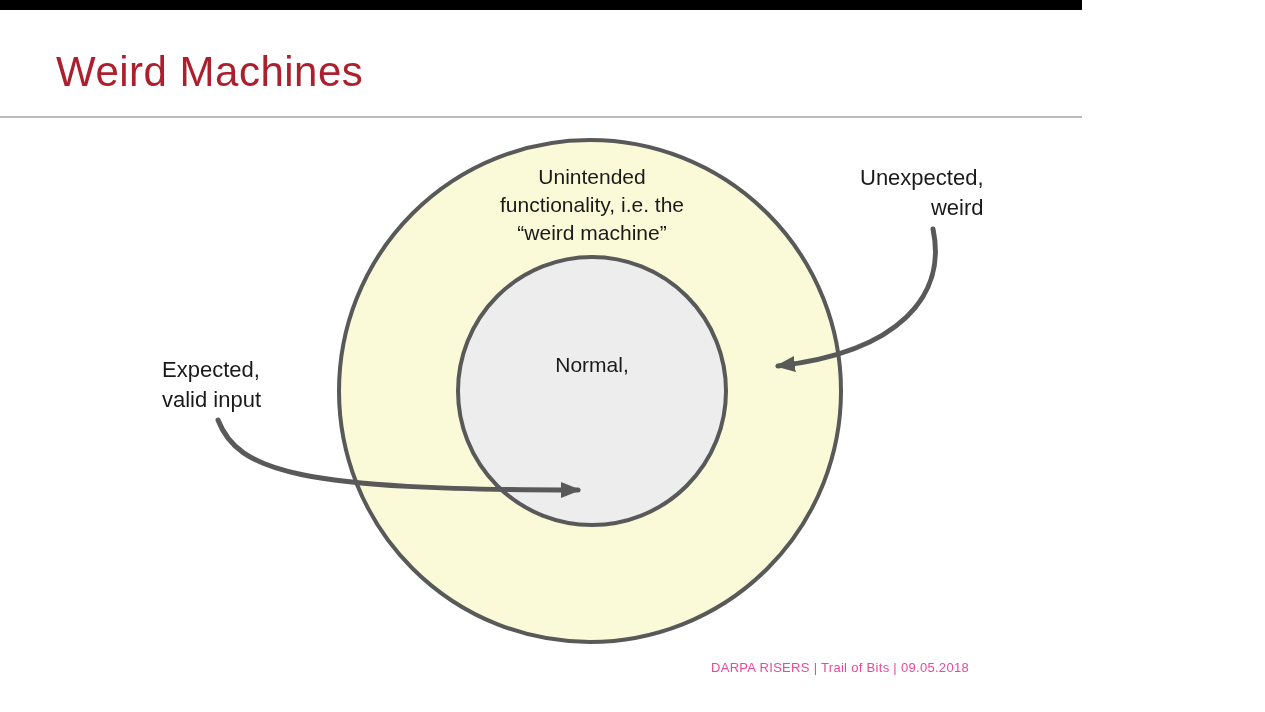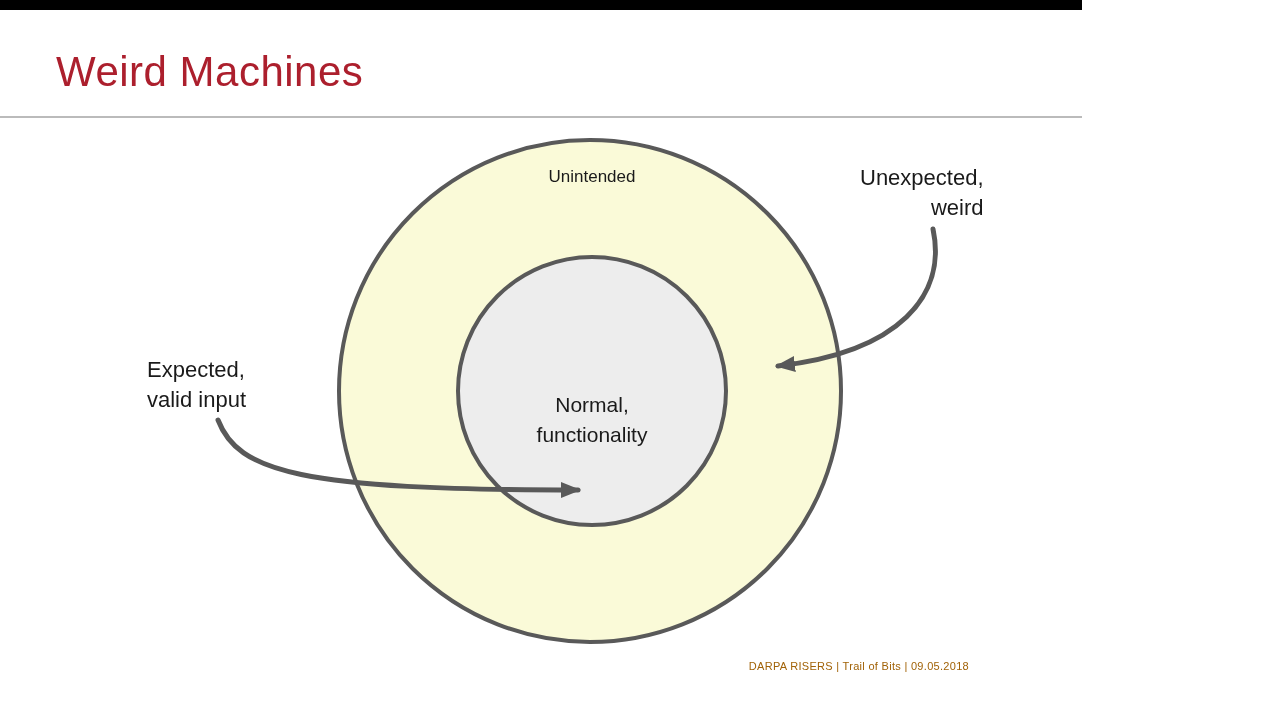--- a/index.html
+++ b/index.html
@@ -86,50 +86,49 @@
   }
   .diagram-label {
     position: absolute;
     color: #1a1a1a;
   }
   .diagram-label span { display: block; }
   .outer-label {
     left: 447px; top: 163px;
     width: 290px;
     text-align: center;
-    font-size: 17px;
+    font-size: 21px;
     line-height: 28px;
   }
   .inner-label {
     left: 492px; top: 350px;
     width: 200px;
     text-align: center;
     font-size: 21px;
     line-height: 30px;
-    margin-top: 40px;
   }
   .left-annotation {
-    left: 147px; top: 355px;
+    left: 162px; top: 355px;
     font-size: 22px;
     line-height: 30px;
     text-align: left;
   }
   .right-annotation {
     left: 860px; top: 163px;
     font-size: 22px;
     line-height: 30px;
     text-align: right;
   }
   .footer-text {
     position: absolute;
     right: 113px;
     top: 660px;
-    font-size: 11px;
+    font-size: 13px;
     letter-spacing: 0.3px;
-    color: #a16207;
+    color: #ec4899;
   }
   .page-number {
     position: absolute;
     left: 1183px;
     top: 654px;
     font-size: 14px;
     font-weight: bold;
     color: #111111;
   }
 </style>
@@ -161,25 +160,26 @@
 
     <circle cx="592" cy="391" r="134" fill="#EDEDED"></circle>
 
     <path class="arrow" d="M 218 420 C 238 472 300 490 578 490" marker-end="url(#arrowhead)" stroke="#595959"></path>
 
     <path class="arrow" d="M 933 229 C 947 295 900 352 778 366" marker-end="url(#arrowhead)" stroke="#595959"></path>
   </svg>
 
   <div class="diagram-label outer-label">
     <span>Unintended</span>
+    <span>functionality, i.e. the</span>
+    <span>“weird machine”</span>
   </div>
 
   <div class="diagram-label inner-label">
     <span>Normal,</span>
-    <span>functionality</span>
   </div>
 
   <div class="diagram-label left-annotation">
     <span>Expected,</span>
     <span>valid input</span>
   </div>
 
   <div class="diagram-label right-annotation">
     <span>Unexpected,</span>
     <span>weird</span>

